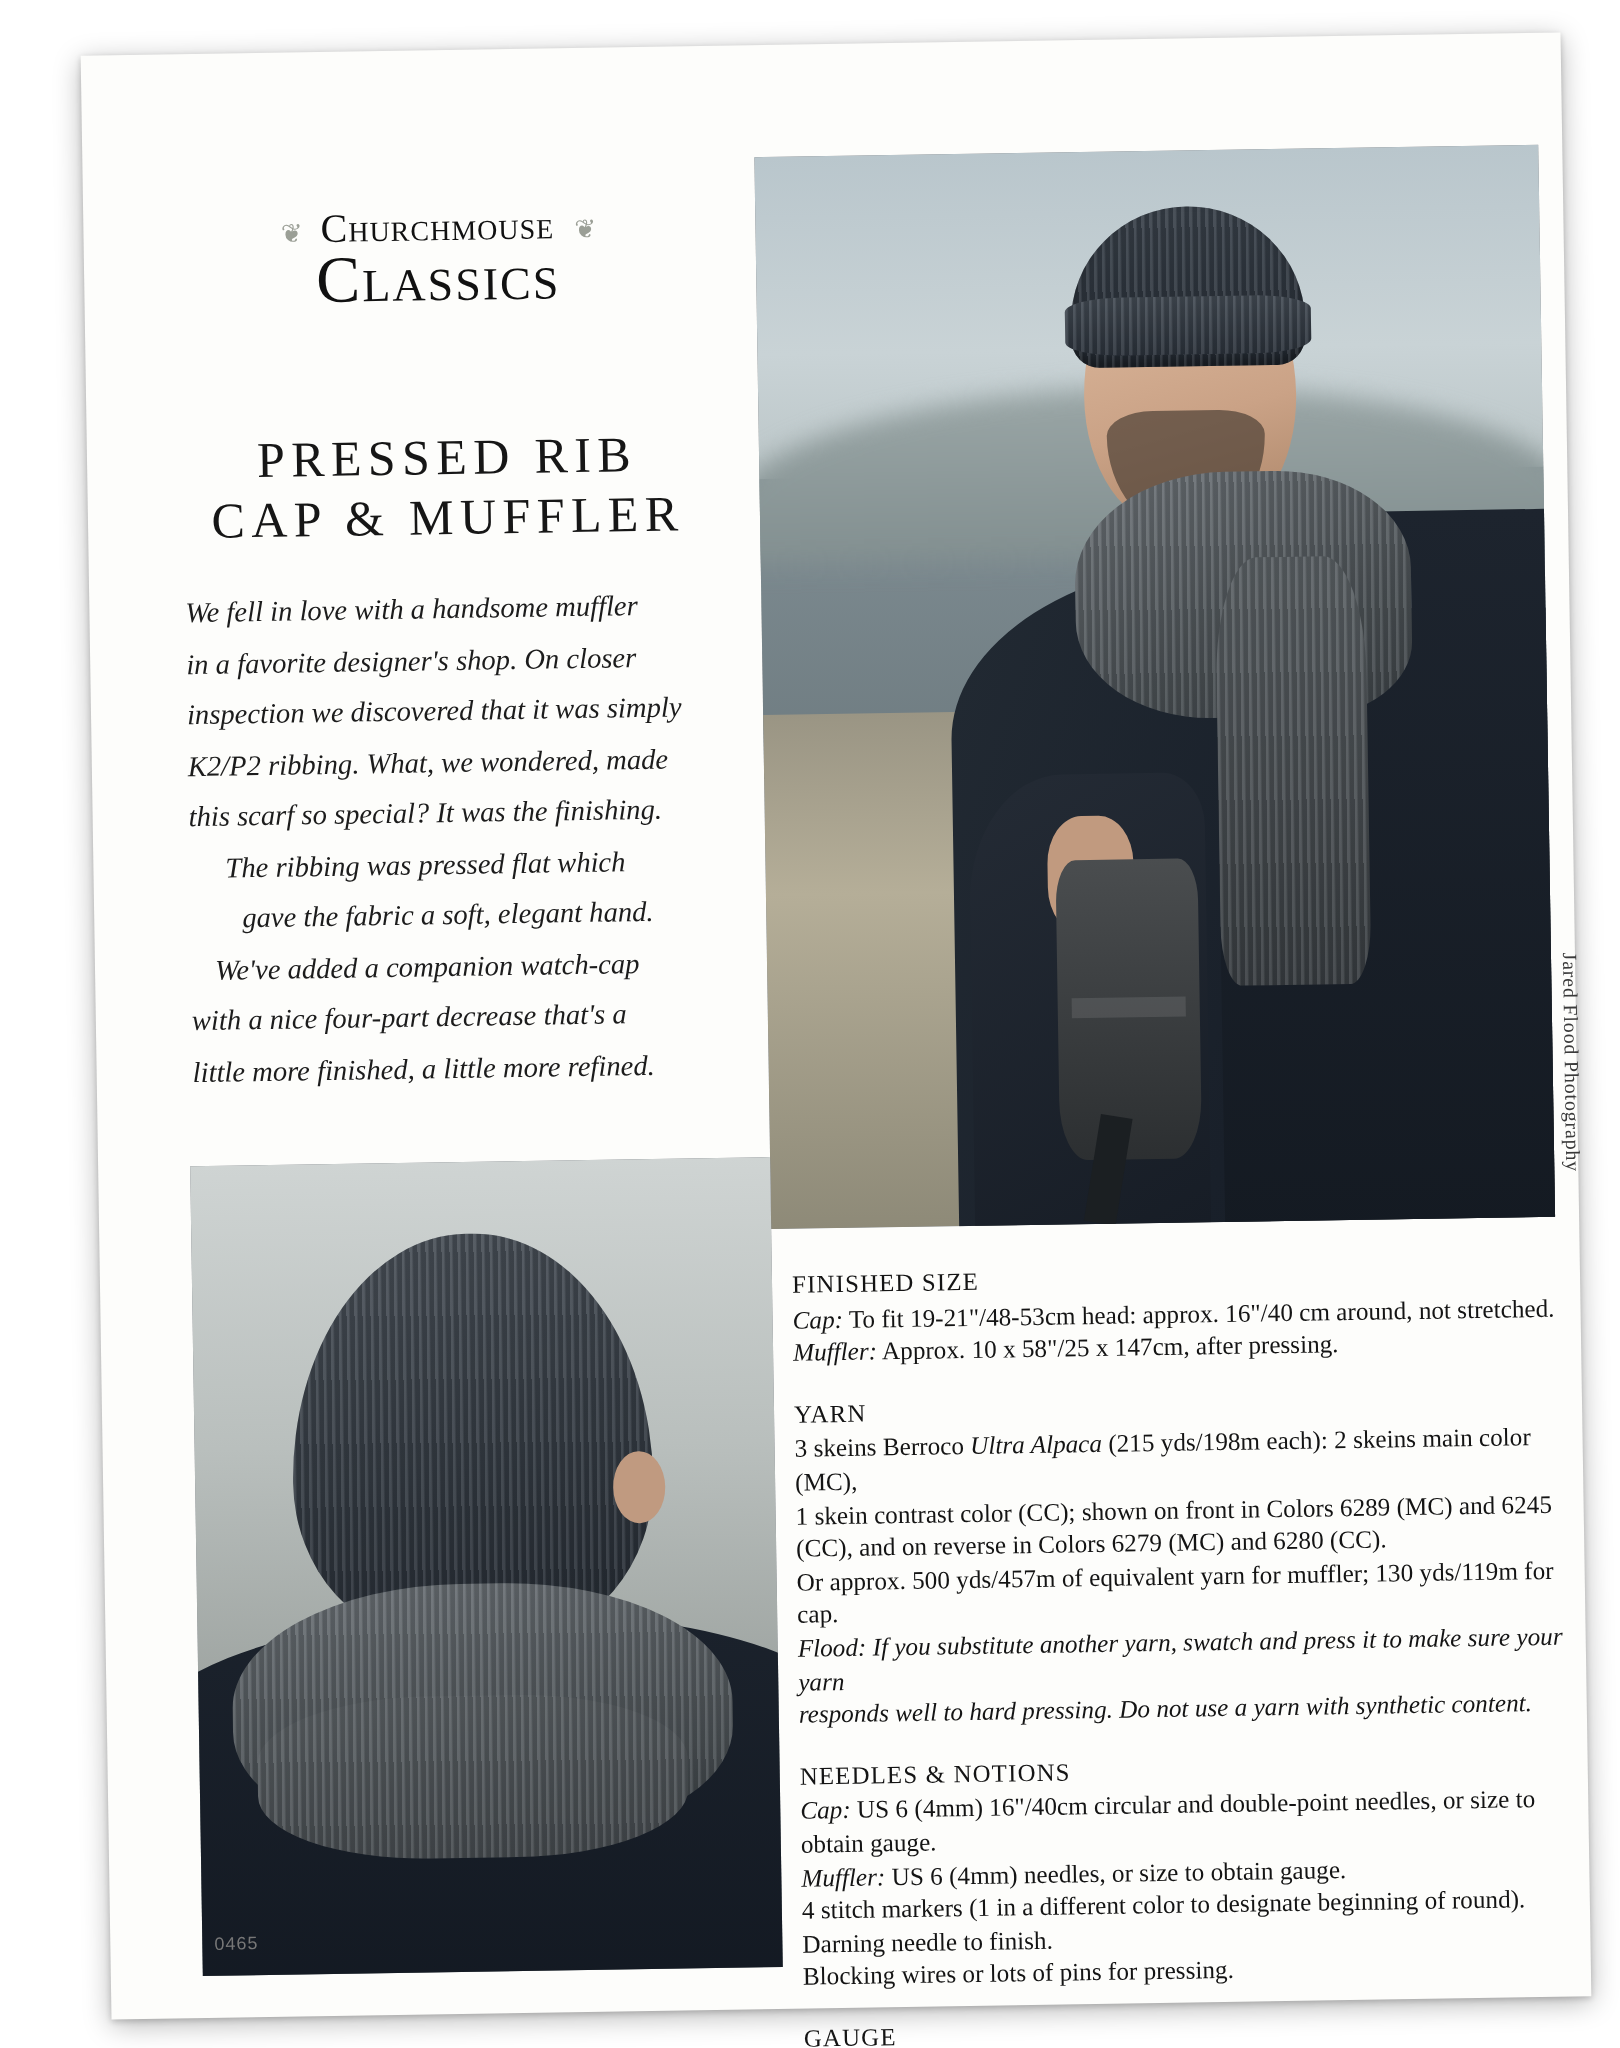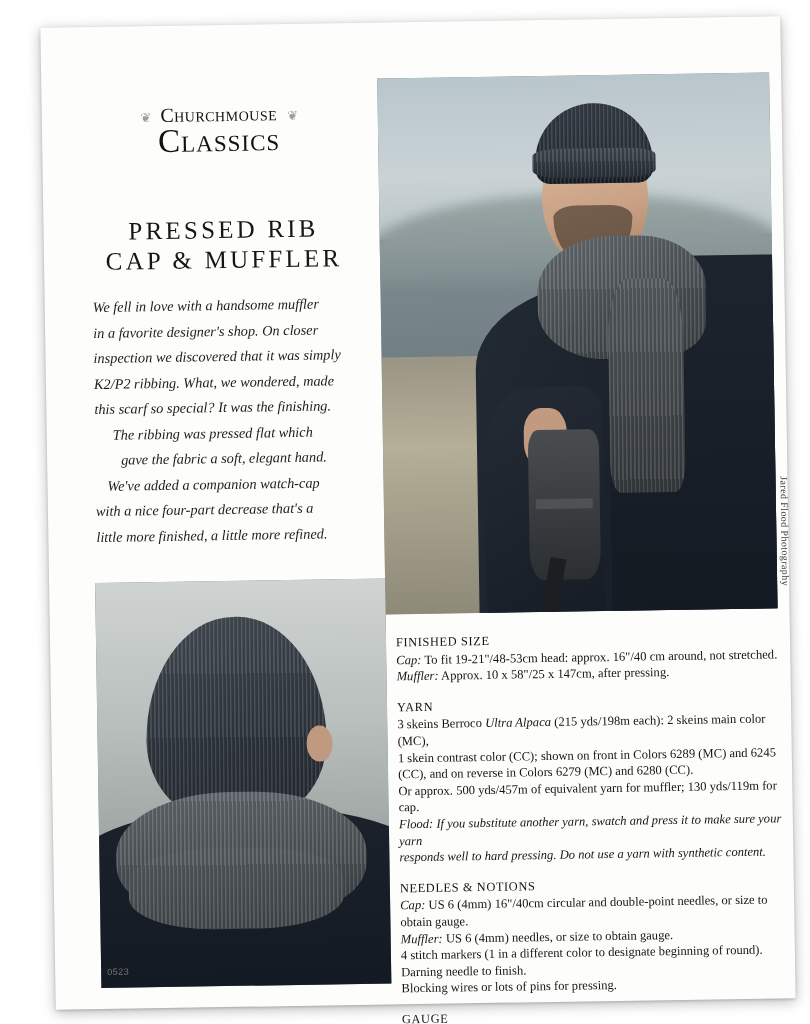--- a/index.html
+++ b/index.html
@@ -455,16 +455,16 @@
       </div>
 
       <div class="spec-section">
         <div class="spec-head">GAUGE</div>
         <p class="spec-line">Approx. 30 sts = 4"/10 cm in K2/P2 ribbing, not stretched.</p>
 
       </div>
 
     </div>
 
-    <div class="doc-code">0523</div>
+    <div class="doc-code">0465</div>
 
   </div>
 </div>
 
 </body></html>

